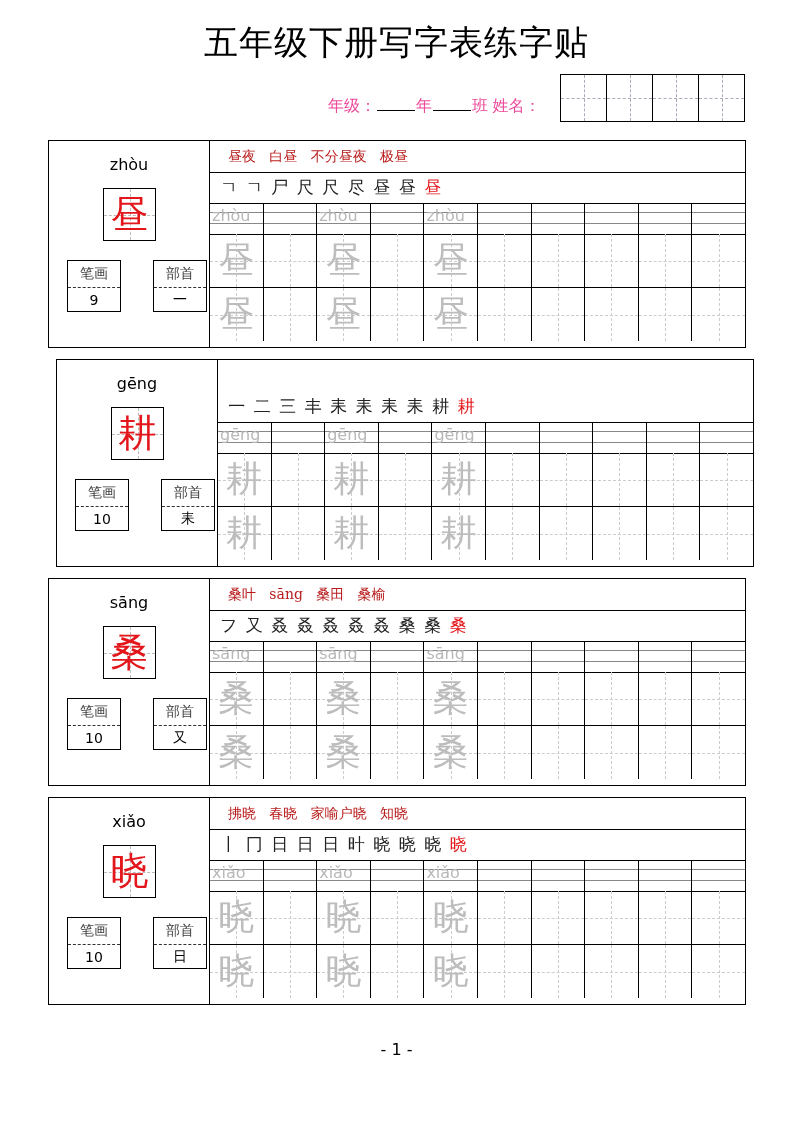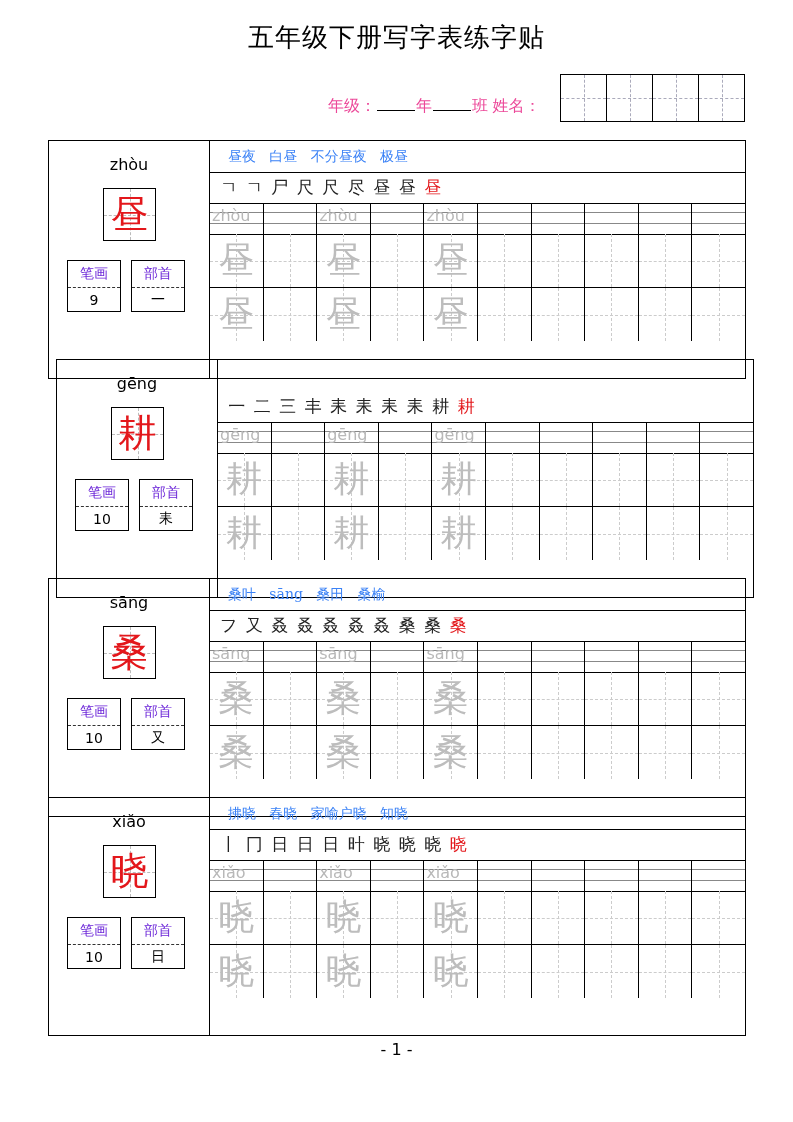--- a/index.html
+++ b/index.html
@@ -1,40 +1,40 @@
 <!DOCTYPE html>
 <html><head>
 <meta charset="utf-8">
 <style>
   html, body { margin:0; padding:0; background:#fff; }
   body { width:793px; height:1122px; position:relative; font-family:"DejaVu Sans", sans-serif; color:#000; overflow:hidden; }
-  .title { position:absolute; left:0; width:793px; top:20px; text-align:center; font-size:26px; letter-spacing:1px; font-family:Liberation Mono, monospace; }
+  .title { position:absolute; left:0; width:793px; top:20px; text-align:center; font-size:34px; letter-spacing:1px; font-family:Liberation Mono, monospace; }
   .info { position:absolute; top:96px; left:328px; font-size:16px; font-family:Liberation Sans, sans-serif; color:#ec4899; white-space:nowrap; }
   .info .blank { display:inline-block; width:38px; border-bottom:1.5px solid #000; margin:0 1px; vertical-align:baseline; height:14px; }
   .namegrid { position:absolute; left:560px; top:74px; width:183px; height:46px; border:1.5px solid #000; display:flex; }
   .namecell { flex:1; border-right:1.5px solid #000; position:relative; }
   .namecell:last-child { border-right:none; }
   .namecell::before { content:""; position:absolute; left:50%; top:0; bottom:0; border-left:1px dashed #aab; }
   .namecell::after { content:""; position:absolute; top:50%; left:0; right:0; border-top:1px dashed #aab; }
 
-  .block { position:absolute; left:48px; width:698px; height:239px; border:1.3px solid #000; box-sizing:border-box;text-decoration:underline; }
+  .block { position:absolute; left:48px; width:698px; height:208px; border:1.3px solid #000; box-sizing:border-box;text-decoration:underline; }
   .left { position:absolute; left:0; top:0; width:161px; height:100%; border-right:1.3px solid #000; box-sizing:border-box; }
   .py { position:absolute; top:14px; width:100%; text-align:center; font-size:16px; font-family:"DejaVu Sans", sans-serif; }
   .bigchar { position:absolute; left:54px; top:47px; width:53px; height:53px; border:1.3px solid #000; box-sizing:border-box; }
   .bigchar::before { content:""; position:absolute; left:50%; top:0; bottom:0; border-left:1px dashed #bbb; }
   .bigchar::after { content:""; position:absolute; top:50%; left:0; right:0; border-top:1px dashed #bbb; }
   .bigchar span { position:absolute; inset:0; display:flex; align-items:center; justify-content:center; font-size:38px; color:#e3171b; z-index:1; font-family:"DejaVu Serif", serif; }
   .meta { position:absolute; top:119px; width:54px; height:52px; border:1.3px solid #000; box-sizing:border-box; }
-  .meta .lbl { height:26px; border-bottom:1px dashed #333; display:flex; align-items:center; justify-content:center; font-size:14px; font-family:"DejaVu Serif", serif; color:#6d28d9; }
+  .meta .lbl { height:26px; border-bottom:1px dashed #333; display:flex; align-items:center; justify-content:center; font-size:14px; font-family:"DejaVu Serif", serif; color:#404040; }
   .meta .val { height:24px; display:flex; align-items:center; justify-content:center; font-size:14px; }
   .meta.strokes { left:18px; }
-  .meta.radical { left:82px; }
+  .meta.radical { left:104px; }
 
   .right { position:absolute; left:161px; top:0; width:535px; height:100%; }
-  .words { position:absolute; top:0; left:0; right:0; height:31px; border-bottom:1.3px solid #000; font-size:14px; font-family:"DejaVu Serif", serif; display:flex; align-items:center; padding-left:18px; color:#3b82f6; white-space:pre; }
+  .words { position:absolute; top:0; left:0; right:0; height:31px; border-bottom:1.3px solid #000; font-size:14px; font-family:"DejaVu Serif", serif; display:flex; align-items:center; padding-left:18px; color:#b91c1c; white-space:pre; }
   .strokes-row { position:absolute; top:31px; left:0; right:0; height:31px; border-bottom:1.3px solid #000; display:flex; align-items:center; padding-left:6px; }
   .strokes-row span { display:inline-block; width:25.5px; text-align:center; font-size:17px; font-family:"DejaVu Serif", serif; color:#222; }
   .strokes-row span.cur { color:#e3171b; }
   .pyrow { position:absolute; top:62px; left:0; right:0; height:31px; border-bottom:1.3px solid #000; }
   .pyrow .g1 { position:absolute; top:9px; left:0; right:0; border-top:1.2px solid #888; }
   .pyrow .g2 { position:absolute; top:20px; left:0; right:0; border-top:1.2px solid #888; }
   .pyrow .cells { position:absolute; inset:0; display:flex; }
   .pyrow .cells div { flex:1; border-right:1.3px solid #000; position:relative; }
   .pyrow .cells div:last-child { border-right:none; }
   .pyrow .cells div span { position:absolute; left:2px; top:3px; font-size:16px; color:#b8b8b8; font-family:"DejaVu Sans", sans-serif; }

